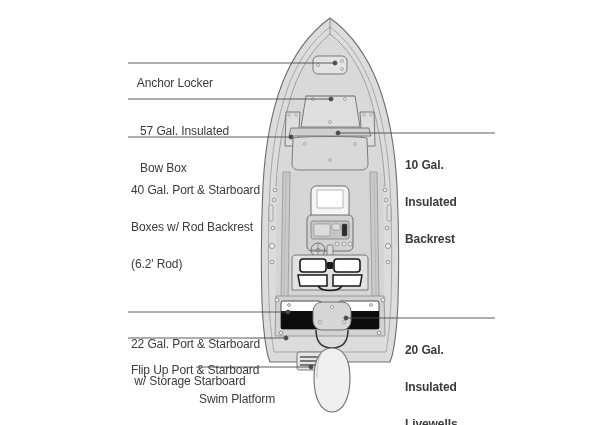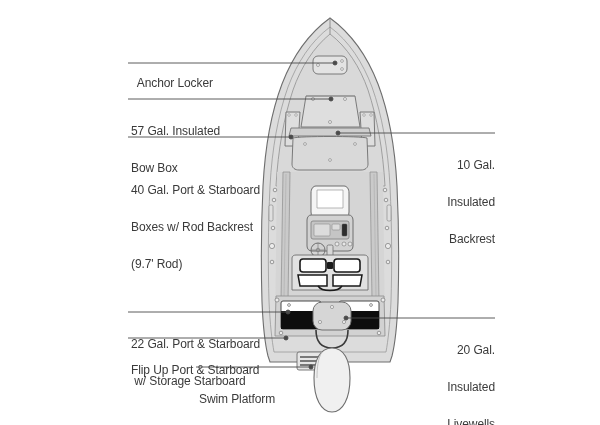--- a/index.html
+++ b/index.html
@@ -12,21 +12,21 @@
   }
   #stage{position:absolute;inset:0;width:600px;height:425px;}
   .lbl{
     position:absolute;
     color:#3a3a3a;
     font-size:12px;
     line-height:12.2px;
     letter-spacing:-0.1px;
     white-space:pre;
   }
-  .lbl.r{text-align:right;}
+  .lbl.r{text-align:left;font-weight:bold;}
   svg{display:block;position:absolute;left:0;top:0;}
 </style>
 </head>
 <body>
 
 <div id="stage">
 
 <svg width="600" height="425" viewBox="0 0 600 425">
 
   <g>
@@ -240,29 +240,29 @@
 
     <line x1="346" y1="318" x2="495" y2="318"></line>
     <circle cx="346" cy="318" r="2"></circle>
   </g>
 </svg>
 
 <div class="lbl" style="left:131px;top:65px;">
   <span>Anchor Locker</span>
 </div>
 
-<div class="lbl" style="left:131px;top:101px;">
+<div class="lbl" style="left:140px;top:101px;">
   <div>57 Gal. Insulated</div>
   <div>Bow Box</div>
 </div>
 
 <div class="lbl" style="left:131px;top:139px;margin-top:21px;">
   <div>40 Gal. Port &amp; Starboard</div>
   <div>Boxes w/ Rod Backrest</div>
-  <div>(9.7' Rod)</div>
+  <div>(6.2' Rod)</div>
 </div>
 
 <div class="lbl r" style="left:405px;top:135px;width:90px;">
   <div>10 Gal.</div>
   <div>Insulated</div>
   <div>Backrest</div>
 </div>
 
 <div class="lbl" style="left:131px;top:314px;">
   <div>22 Gal. Port &amp; Starboard</div>

